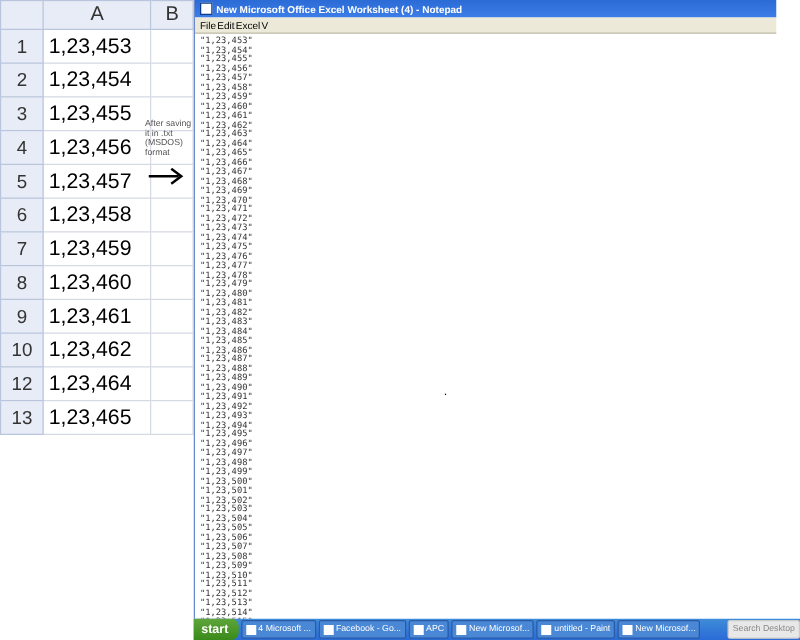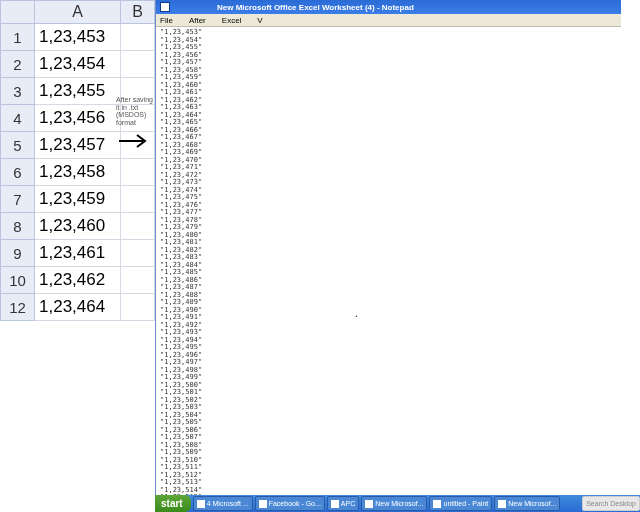--- a/index.html
+++ b/index.html
@@ -90,39 +90,38 @@
     height: 12px;
     background: linear-gradient(#2a6bd6, #3d7de8);
     color: #fff;
     font-size: 8px;
     font-weight: bold;
     padding: 1px 4px;
     display: flex;
     align-items: center;
     white-space: nowrap;
     overflow: hidden;
-    gap: 44px;
   }
   .notepad-title .icon {
     width: 8px;
     height: 8px;
     background: #fff;
     margin-right: 3px;
     display:inline-block;
     border:1px solid #0b3b8c;
   }
   .notepad-menu {
     height: 12px;
     background: #ece9d8;
     font-size: 8px;
     color: #000;
     padding: 0 4px;
     display: flex;
     align-items: center;
-    gap: 16px;
+    gap: 1px;
     border-bottom: 1px solid #c0bdaa;
     text-align: right;
   }
   .notepad-content {
     font-family: "Lucida Console", monospace;
     font-size: 7px;
     line-height: 7.5px;
     color: #333;
     padding: 2px 4px 0 4px;
     white-space: pre;
@@ -245,40 +244,45 @@
         <tr>
           <td class="rowhead">10</td>
           <td class="cell">1,23,462</td>
           <td class="cellB"></td>
         </tr>
         <tr>
           <td class="rowhead">12</td>
           <td class="cell">1,23,464</td>
           <td class="cellB"></td>
         </tr>
+        <tr>
+          <td class="rowhead">13</td>
+          <td class="cell">1,23,465</td>
+          <td class="cellB"></td>
+        </tr>
       </tbody>
   </table>
 </div>
 
 <div class="annotation">After saving it in .txt (MSDOS) format</div>
 <div class="arrow">
   <svg viewBox="0 0 34 18">
     <line x1="2" y1="9" x2="26" y2="9" stroke="#000" stroke-width="2"></line>
     <polyline points="20,3 28,9 20,15" fill="none" stroke="#000" stroke-width="2"></polyline>
   </svg>
 </div>
 
 <div class="notepad">
   <div class="notepad-title">
     <span class="icon"></span>
     <span>New Microsoft Office Excel Worksheet (4) - Notepad</span>
   </div>
   <div class="notepad-menu">
     <span>File</span>
-    <span>After</span>
+    <span>Edit</span>
     <span>Excel</span>
     <span>V</span>
   </div>
   <div class="notepad-content" id="notepad-content">"1,23,453"
 "1,23,454"
 "1,23,455"
 "1,23,456"
 "1,23,457"
 "1,23,458"
 "1,23,459"

